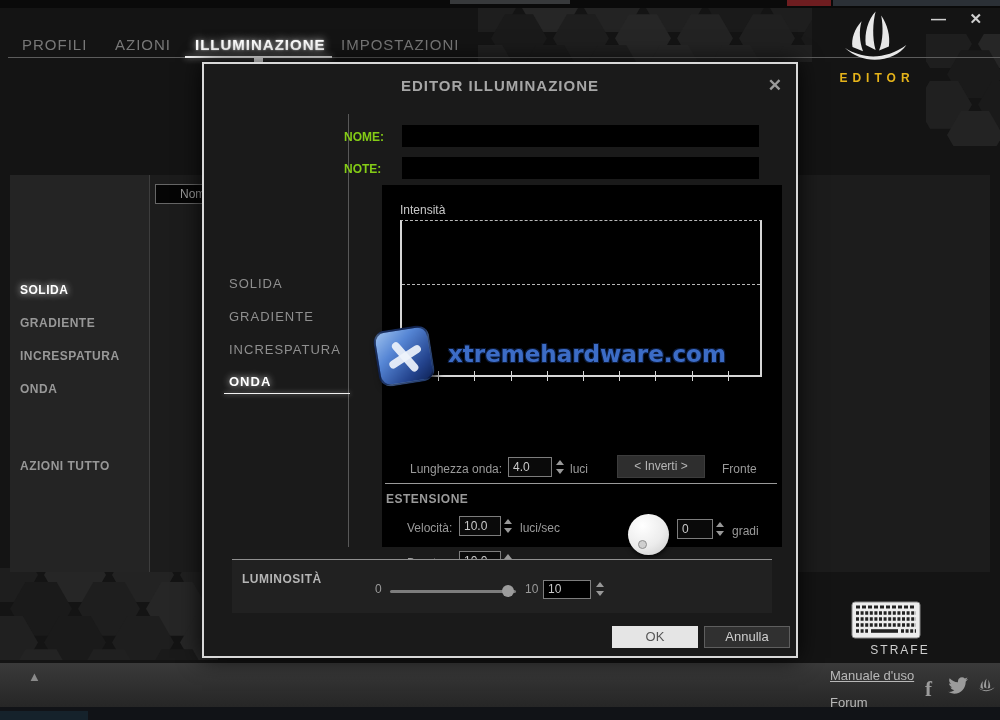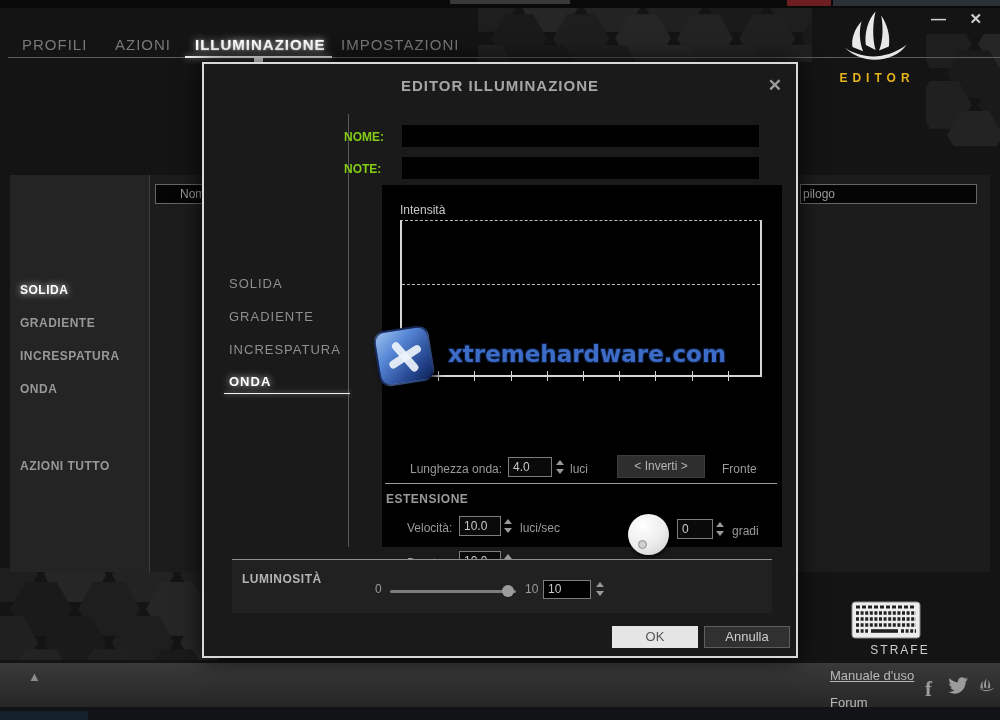--- a/index.html
+++ b/index.html
@@ -203,23 +203,20 @@
   <div class="abs sidebar"></div>
   <div class="side-item active" style="top:283px;">SOLIDA</div>
   <div class="side-item" style="top:316px;">GRADIENTE</div>
   <div class="side-item" style="top:349px;">INCRESPATURA</div>
   <div class="side-item" style="top:382px;">ONDA</div>
   <div class="side-item" style="top:459px;">AZIONI TUTTO</div>
 
   <div class="list-box" style="left:155px;width:48px;">
     <span style="margin-left:24px;">Nome</span>
   </div>
-  <div class="list-box" style="left:800px;width:177px;padding-left:2px;">
-    <span>pilogo</span>
-  </div>
 
   <div class="abs dialog">
     <div class="dlg-title">EDITOR ILLUMINAZIONE</div>
     <div class="dlg-close">✕</div>
     <div class="dlg-divider-v"></div>
 
     <div class="dlg-menu-item" style="top:212px;">SOLIDA</div>
     <div class="dlg-menu-item" style="top:245px;">GRADIENTE</div>
     <div class="dlg-menu-item" style="top:278px;">INCRESPATURA</div>
     <div class="dlg-menu-item active" style="top:310px;">ONDA</div>

